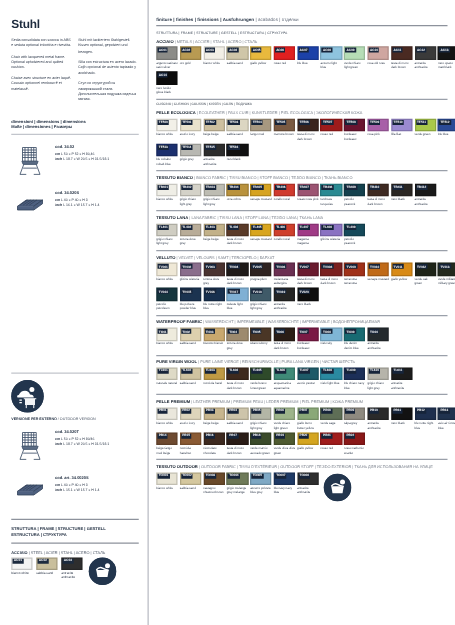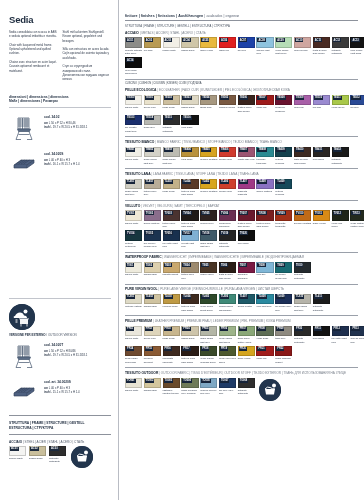--- a/index.html
+++ b/index.html
@@ -216,21 +216,21 @@
     margin-top: 1px;
   }
 </style>
 </head>
 <body>
 
 <div id="page">
 
   <div id="left">
 
-    <div class="brand">Sedia</div>
+    <div class="brand">Stuhl</div>
 
     <div class="desc-cols">
       <div class="desc-col">
         <div class="desc-p">Sedia consolidata con scocca in ABS e seduta optional imbottita e rivestita.</div>
         <div class="desc-p">Chair with lacquered metal frame. Optional upholstered and quilted cushion.</div>
         <div class="desc-p">Chaise avec structure en acier laqué. Coussin optionnel rembourré et matelassé.</div>
       </div>
       <div class="desc-col">
         <div class="desc-p">Stuhl mit lackiertem Stahlgestell. Kissen optional, gepolstert und bezogen.</div>
         <div class="desc-p">Silla con estructura en acero lacado. Cojín opcional de asiento tapizado y acolchado.</div>

